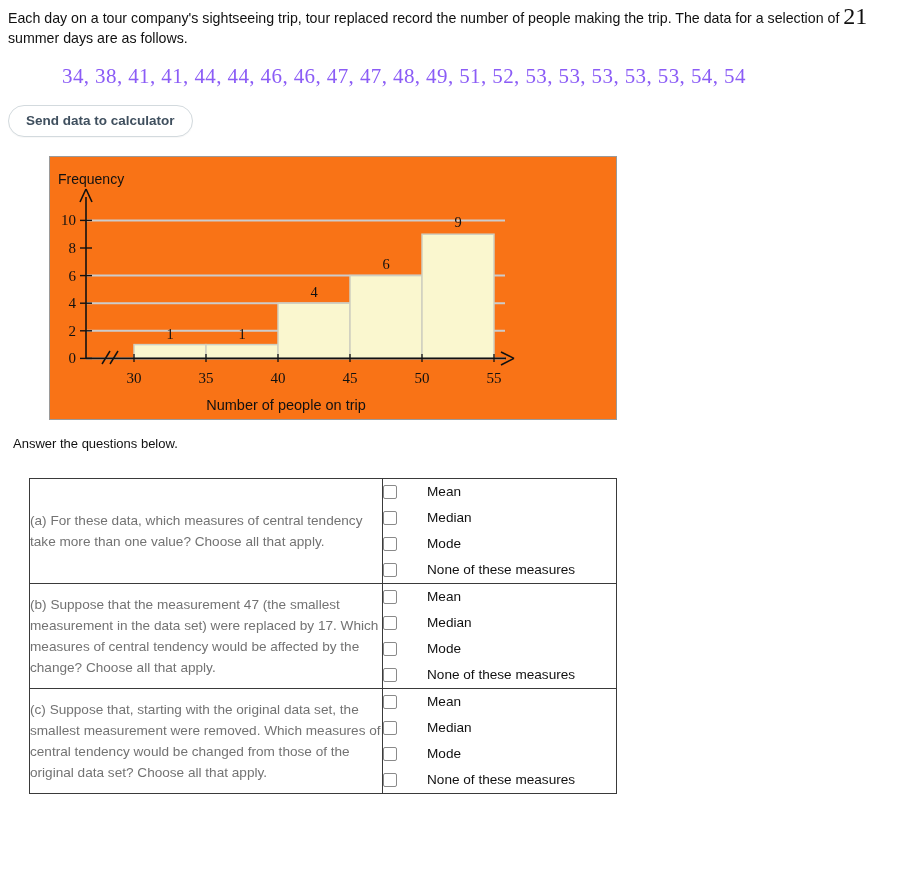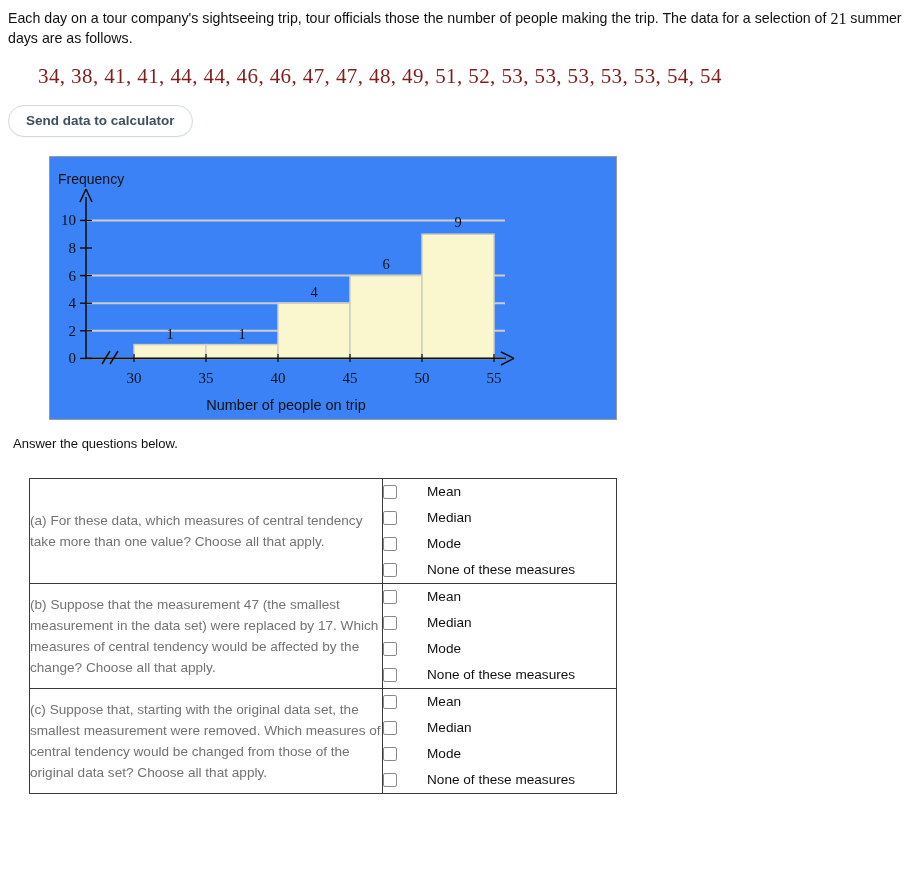--- a/index.html
+++ b/index.html
@@ -18,32 +18,32 @@
 
   
   .intro {
     font-size: 14.2px;
     line-height: 20px;
     padding: 8px 10px 0 8px;
     color: #111;
   }
   .mathnum {
     font-family: "Liberation Serif", serif;
-    font-size: 16px;
+    font-size: 24px;
     line-height: 14px;
     vertical-align: -1px;
   }
 
   
   .datalist {
     font-family: "Liberation Serif", serif;
     font-size: 21px;
     letter-spacing: 0.4px;
-    padding: 16px 0 0 38px;
-    color: #7f1d1d;
+    padding: 16px 0 0 62px;
+    color: #8b5cf6;
     white-space: nowrap;
   }
 
   
   .btn-row {
     padding: 16px 4px 0 8px;
   }
   .send-btn {
     display: inline-block;
     border: 1px solid #d3dade;
@@ -59,21 +59,21 @@
   }
 
   
   .chart-wrap {
     position: absolute;
     left: 49px;
     top: 156px;
     width: 568px;
     height: 264px;
     border: 1px solid #9a9a9a;
-    background: #3b82f6;
+    background: #f97316;
     box-sizing: border-box;
   }
   .chart-svg { display: block; }
   .axis-title-y {
     font-family: "Liberation Sans", sans-serif;
     font-size: 14px;
     fill: #111;
   }
   .axis-title-x {
     font-family: "Liberation Sans", sans-serif;
@@ -145,21 +145,21 @@
   .opt-label {
     font-size: 13.6px;
     color: #111;
     line-height: 16px;
   }
 </style>
 </head>
 <body>
 
 <div class="intro">
-  <span>Each day on a tour company's sightseeing trip, tour officials those the number of people making the trip. The data for a selection of </span><span class="mathnum">21</span><span> summer days are as follows.</span>
+  <span>Each day on a tour company's sightseeing trip, tour replaced record the number of people making the trip. The data for a selection of </span><span class="mathnum">21</span><span> summer days are as follows.</span>
 </div>
 
 <div class="datalist">34, 38, 41, 41, 44, 44, 46, 46, 47, 47, 48, 49, 51, 52, 53, 53, 53, 53, 53, 54, 54</div>
 
 <div class="btn-row">
   <button class="send-btn">Send data to calculator</button>
 </div>
 
 <div class="chart-wrap">
   <svg class="chart-svg" width="468" height="262" viewBox="0 0 468 262">

